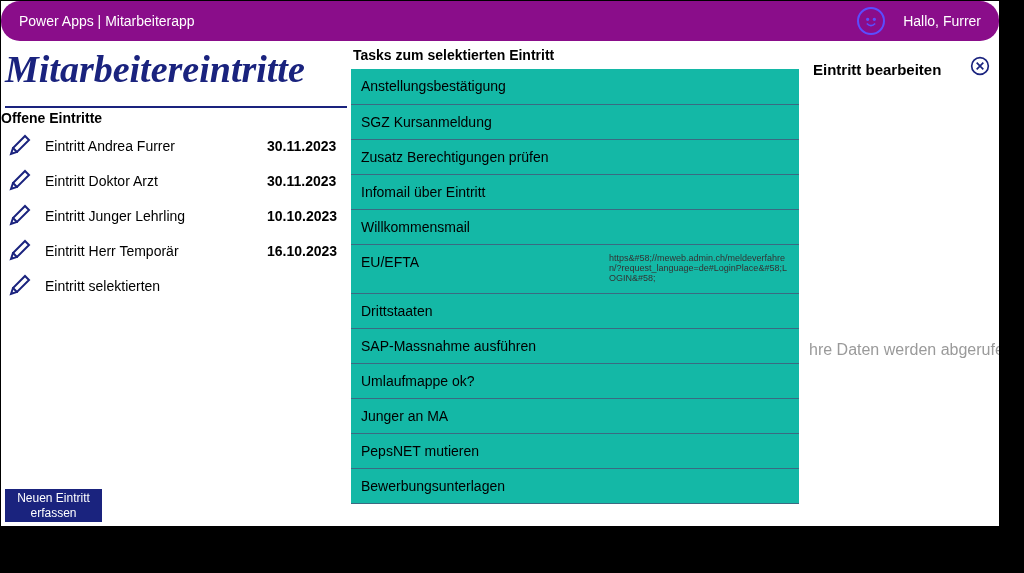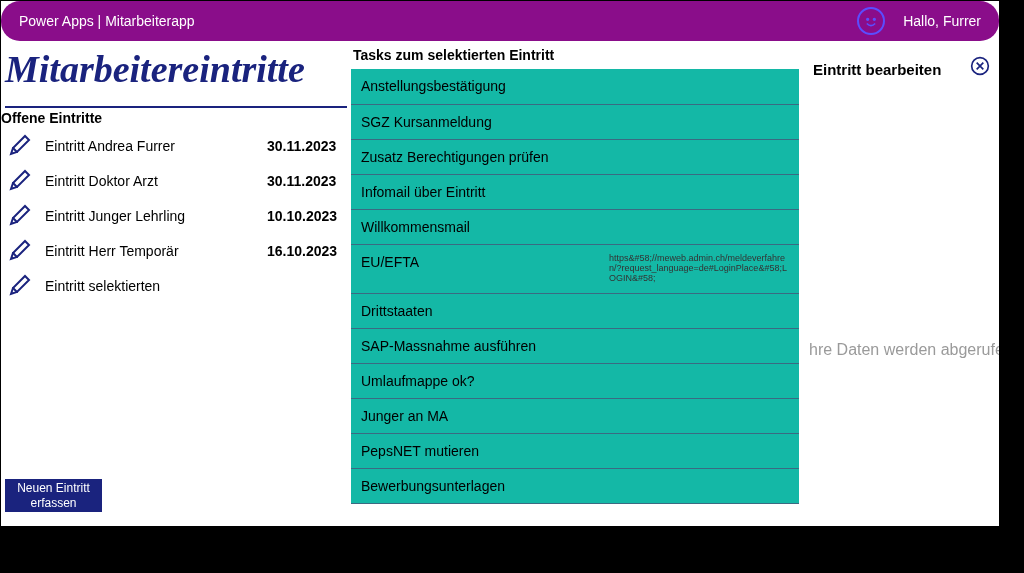--- a/index.html
+++ b/index.html
@@ -76,21 +76,21 @@
     .pencil-icon {
       width: 28px; height: 28px; display: flex; align-items: center; justify-content: center;
       margin-right: 8px;
       flex-shrink: 0;
     }
     .entry-name { flex: 1; padding-left: 4px; }
     .entry-date { width: 84px; text-align: left; font-size: 14px; font-weight: bold; }
     .new-entry-btn {
       position: absolute;
       left: 4px;
-      bottom: 14px;
+      bottom: 4px;
       width: 97px;
       height: 33px;
       background: #1a237e;
       color: #fff;
       font-size: 12px;
       display: flex;
       align-items: center;
       justify-content: center;
       text-align: center;
       line-height: 1.2;

